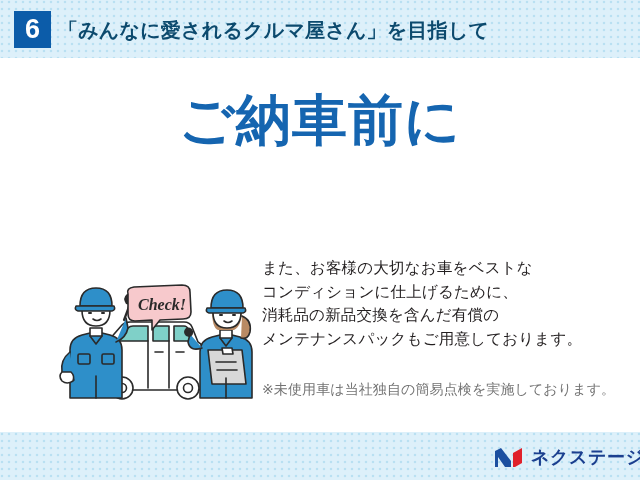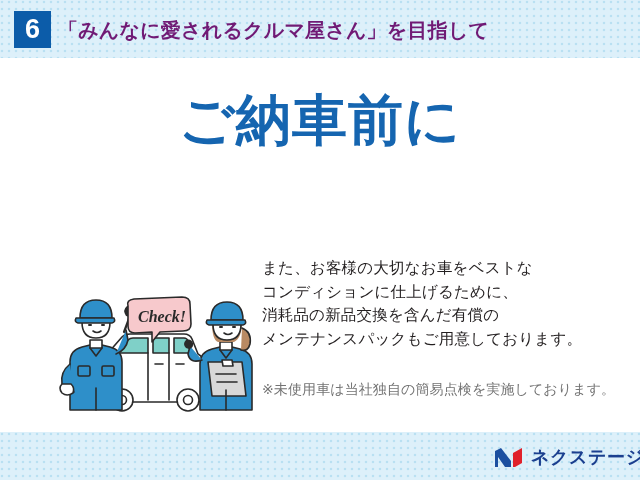--- a/index.html
+++ b/index.html
@@ -57,21 +57,21 @@
     letter-spacing: 0;
   }
   #header-title {
     position: absolute;
     left: 58px;
     top: 14px;
     height: 32px;
     line-height: 32px;
     font-size: 20px;
     font-weight: bold;
-    color: #701a75;
+    color: #0c4a6e;
     letter-spacing: 0.2px;
     white-space: nowrap;
   }
 
   
   #headline {
     position: absolute;
     left: 0;
     top: 88px;
     width: 640px;
@@ -117,21 +117,21 @@
     font-size: 14px;
     line-height: 20px;
     letter-spacing: 0.1px;
     white-space: nowrap;
   }
 
   
   #illustration {
     position: absolute;
     left: 56px;
-    top: 292px;
+    top: 280px;
     width: 200px;
     height: 128px;
   }
   #illustration svg {
     display: block;
     width: 200px;
     height: 128px;
   }
 
   

